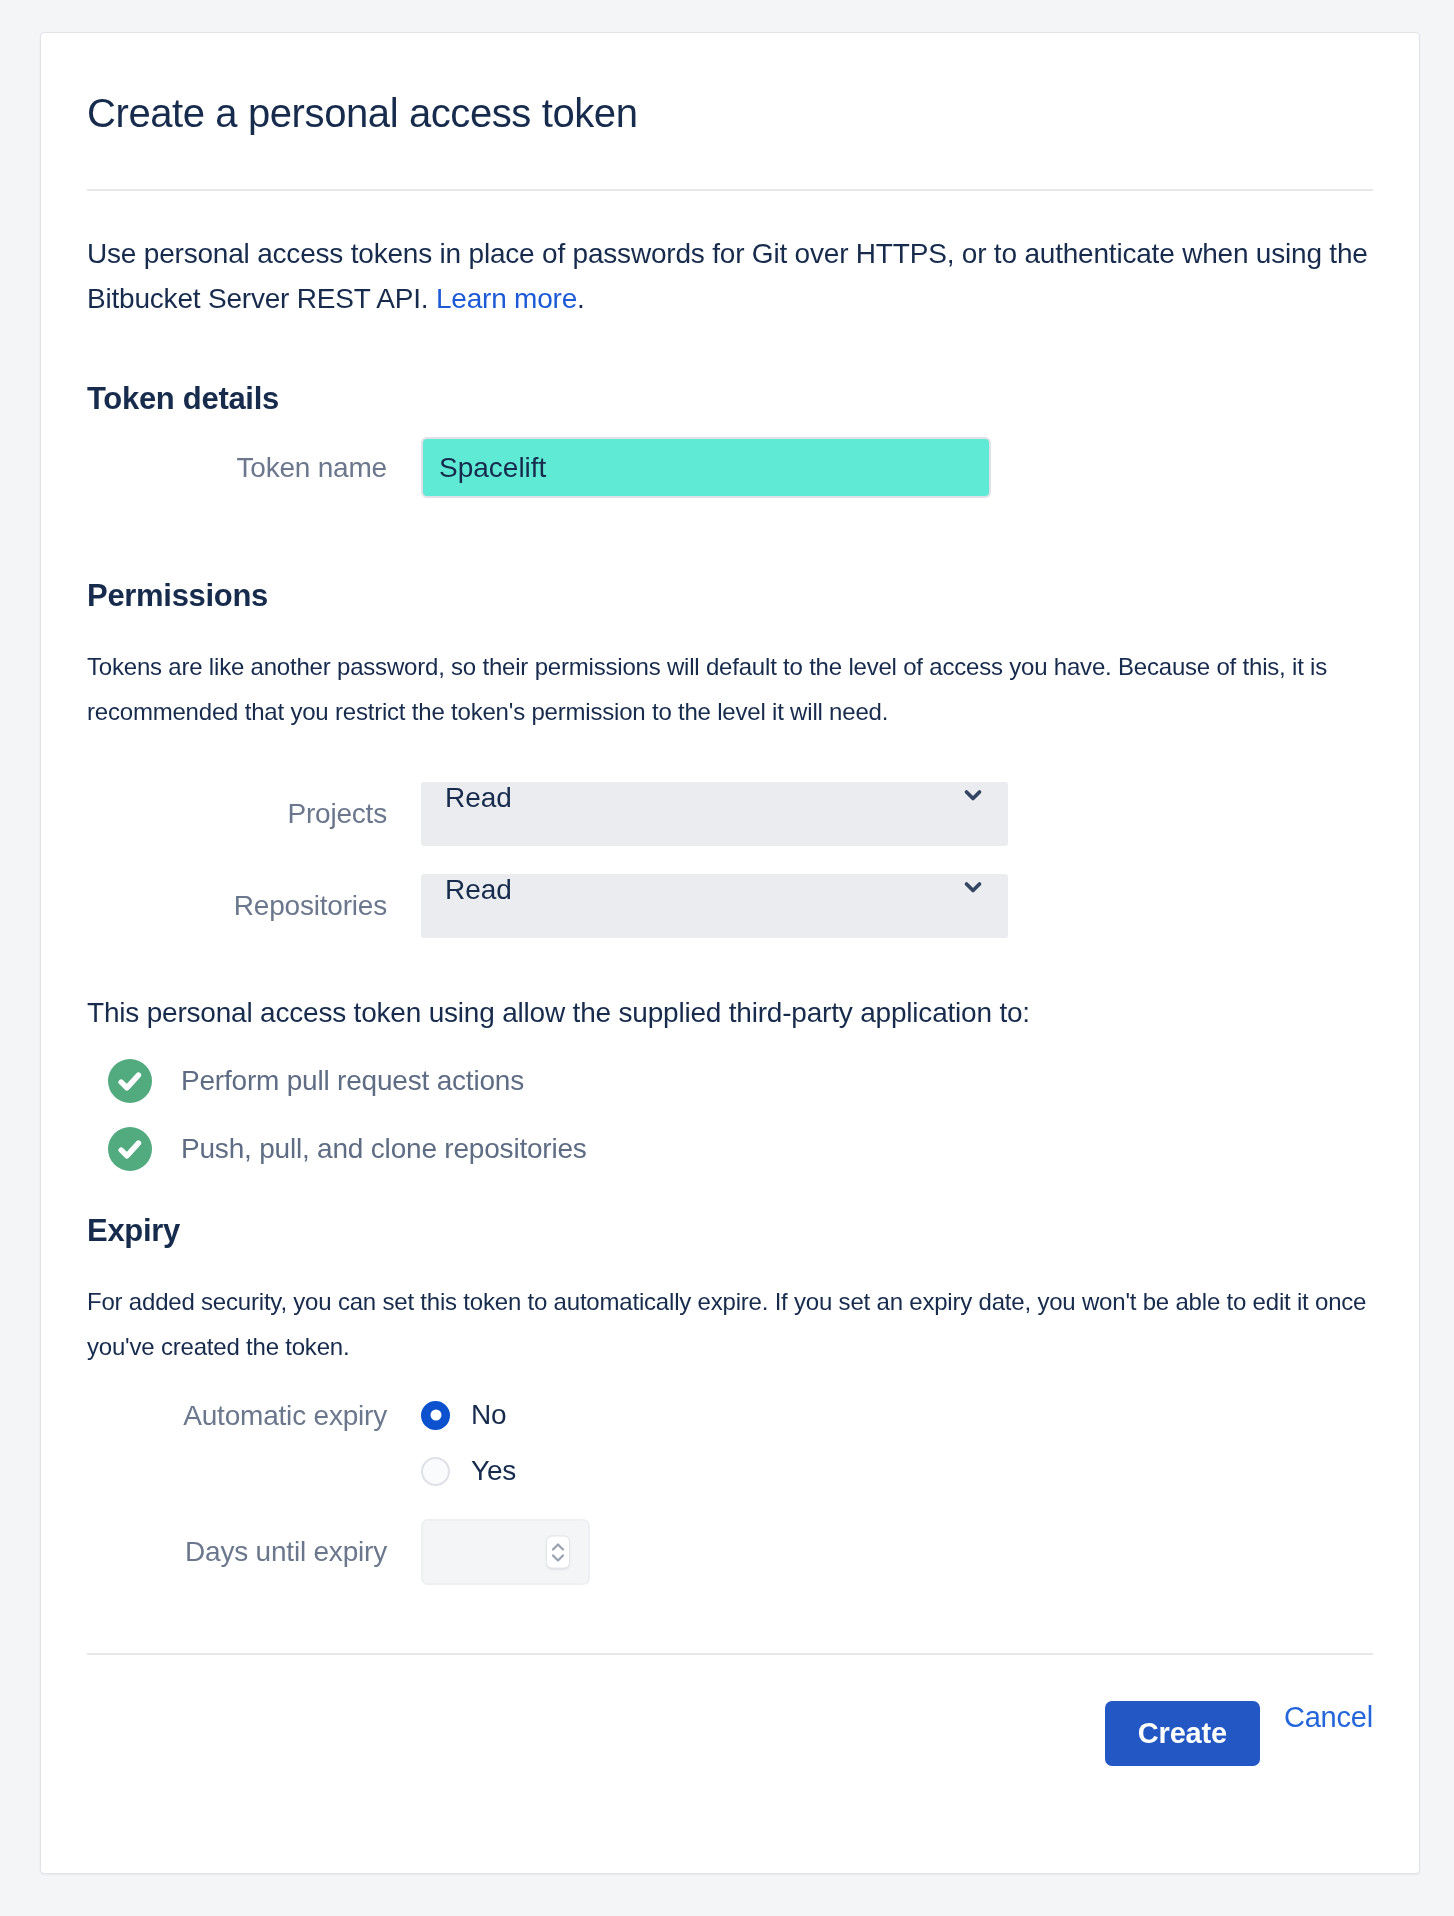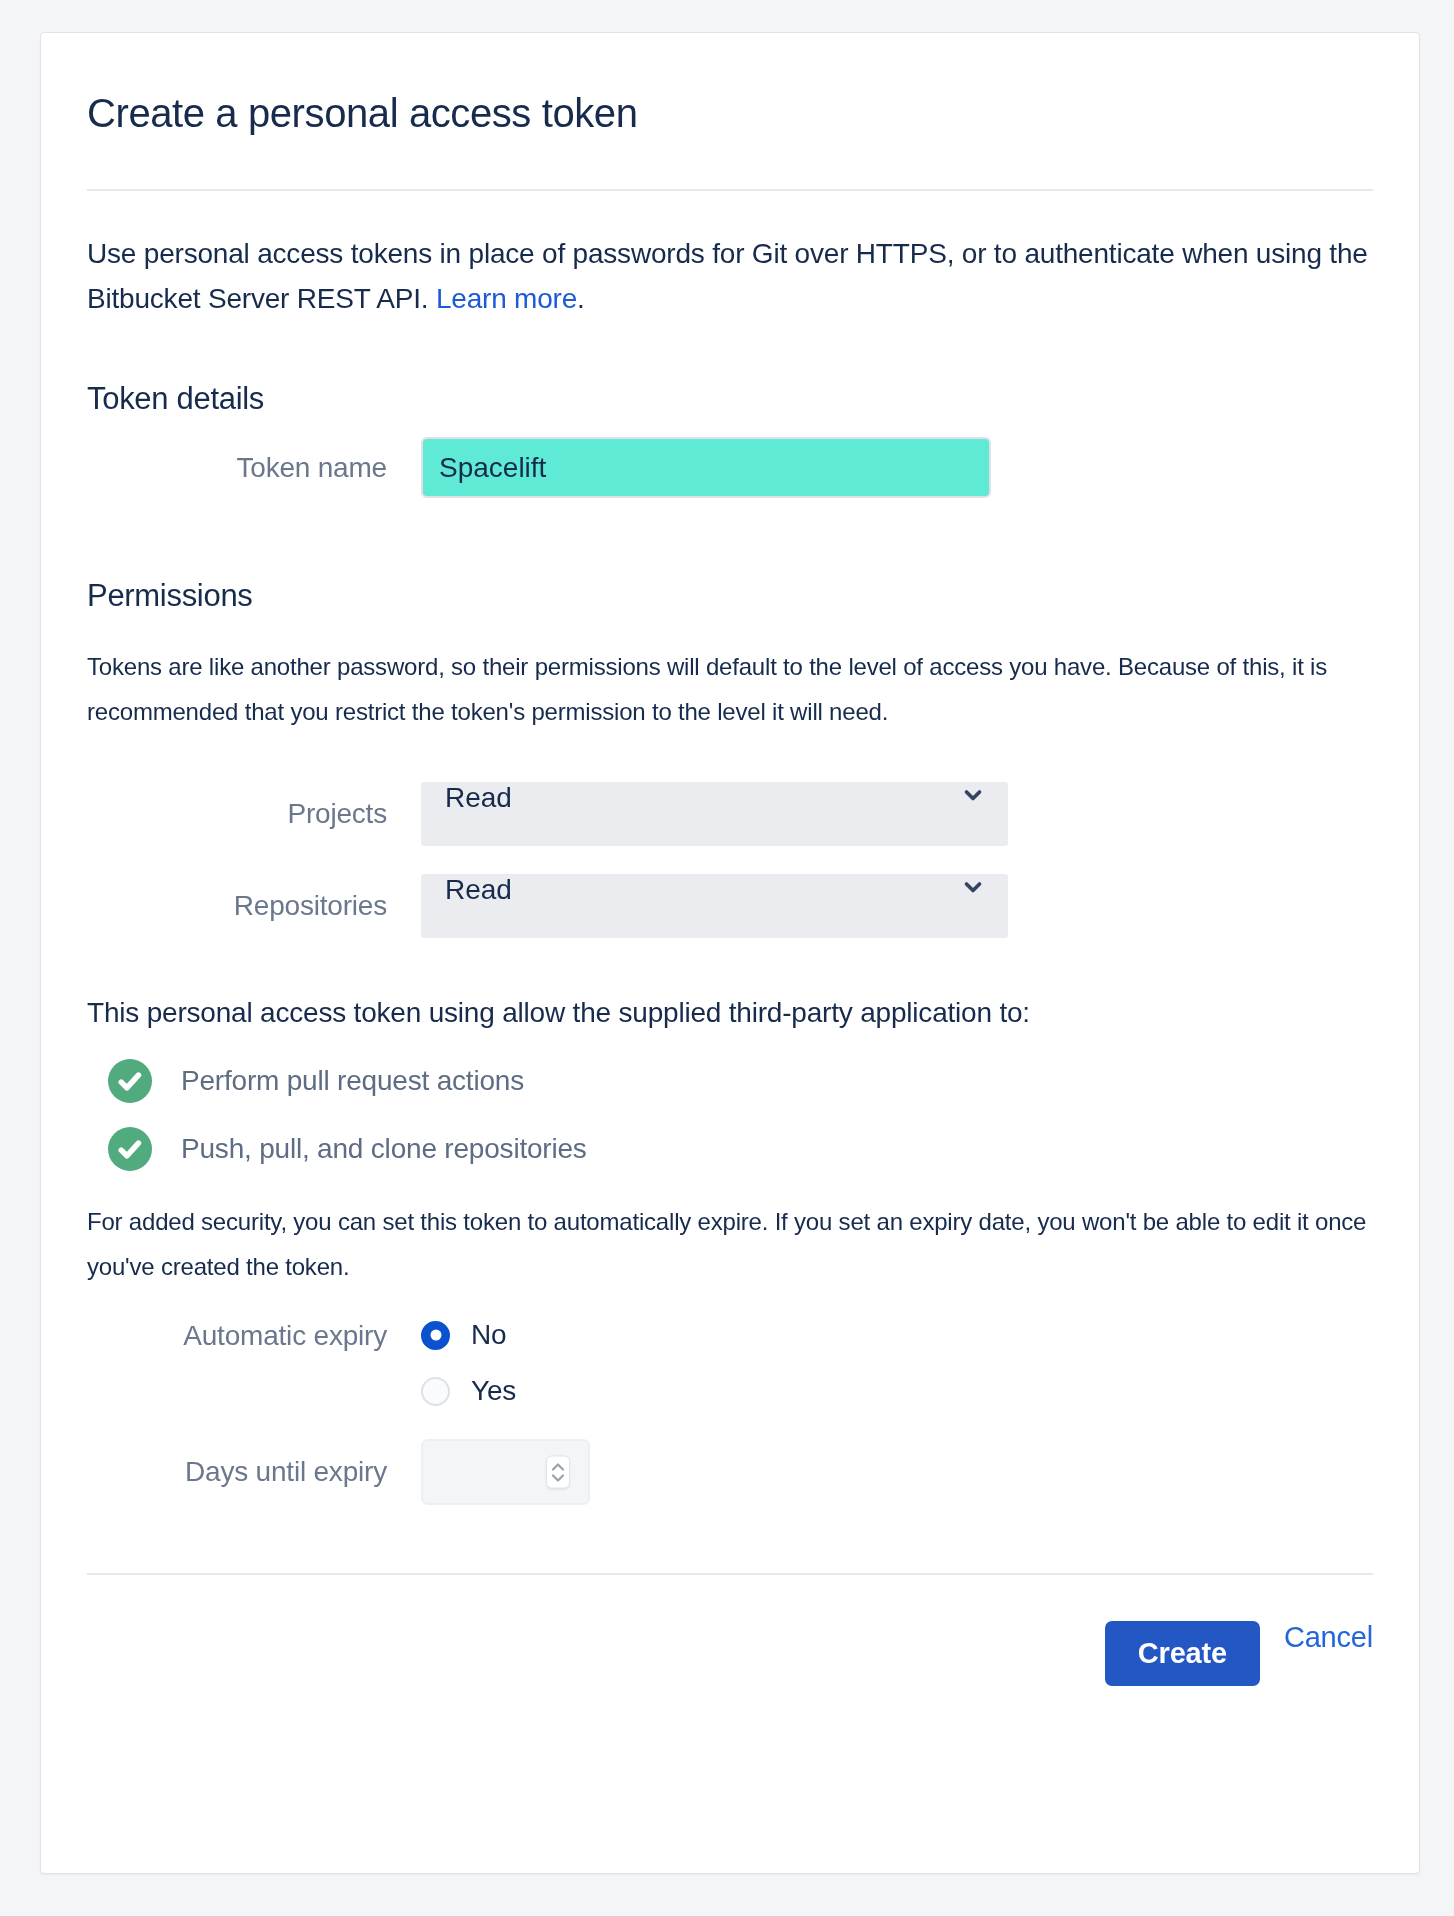--- a/index.html
+++ b/index.html
@@ -33,21 +33,21 @@
   }
   .intro {
     margin-top: 40px;
     font-size: 28px;
     line-height: 45px;
     letter-spacing: -0.2px;
   }
   a.inline-link { color: #1D5AD6; text-decoration: none; cursor: pointer; }
   h2.section-heading {
     font-size: 31px;
-    font-weight: 400;
+    font-weight: 700;
     color: #172B4D;
     letter-spacing: -0.3px;
     line-height: 40px;
   }
   #token-details-heading { margin-top: 58px; }
   .form-row {
     display: flex;
     align-items: center;
   }
   .row-token-name { margin-top: 18px; }
@@ -257,20 +257,21 @@
       <span class="check-wrap">
         <svg width="44" height="44" viewBox="0 0 24 24">
             <circle cx="12" cy="12" r="12" fill="#52AA7F"></circle>
             <path d="M7.2 12.6l3.1 3.1 6.3-6.9" stroke="#FFFFFF" stroke-width="3" fill="none" stroke-linecap="round" stroke-linejoin="round"></path>
           </svg>
       </span>
       <span class="capability-label">Push, pull, and clone repositories</span>
     </li>
   </ul>
 
+  <h2 class="section-heading" id="expiry-heading">Expiry</h2>
 
   <p class="section-desc">For added security, you can set this token to automatically expire. If you set an expiry date, you won't be able to edit it once you've created the token.</p>
 
   <div class="form-row row-auto-expiry">
     <label class="field-label">Automatic expiry</label>
     <div class="radio-group">
       <div class="radio-option">
         <span class="radio-dot selected"></span>
         <span class="radio-text">No</span>
       </div>

